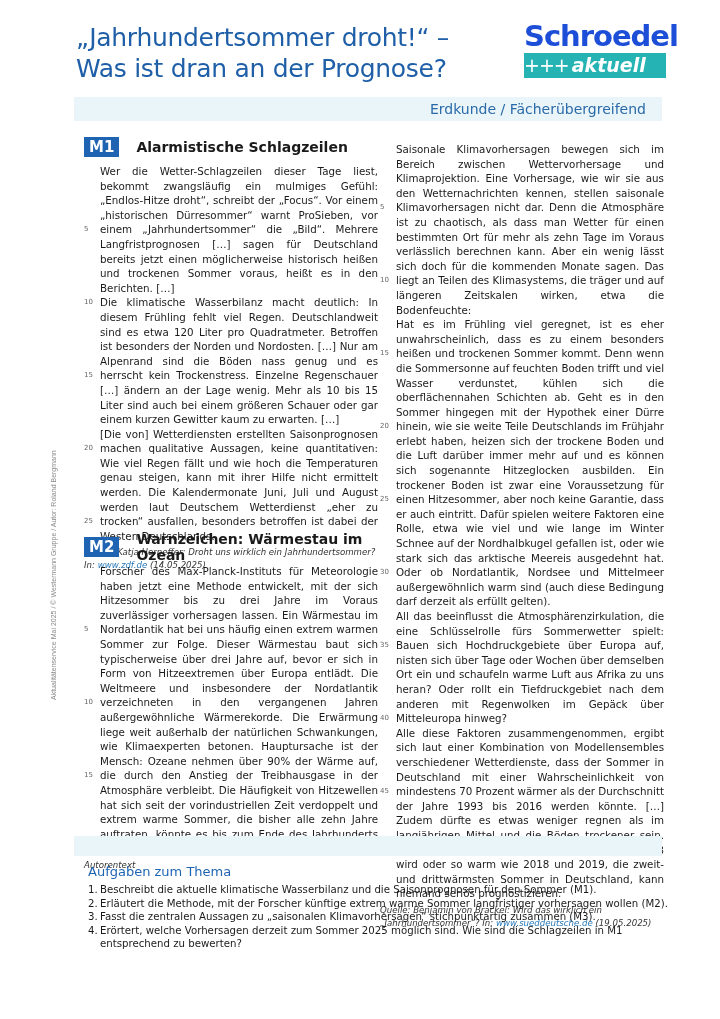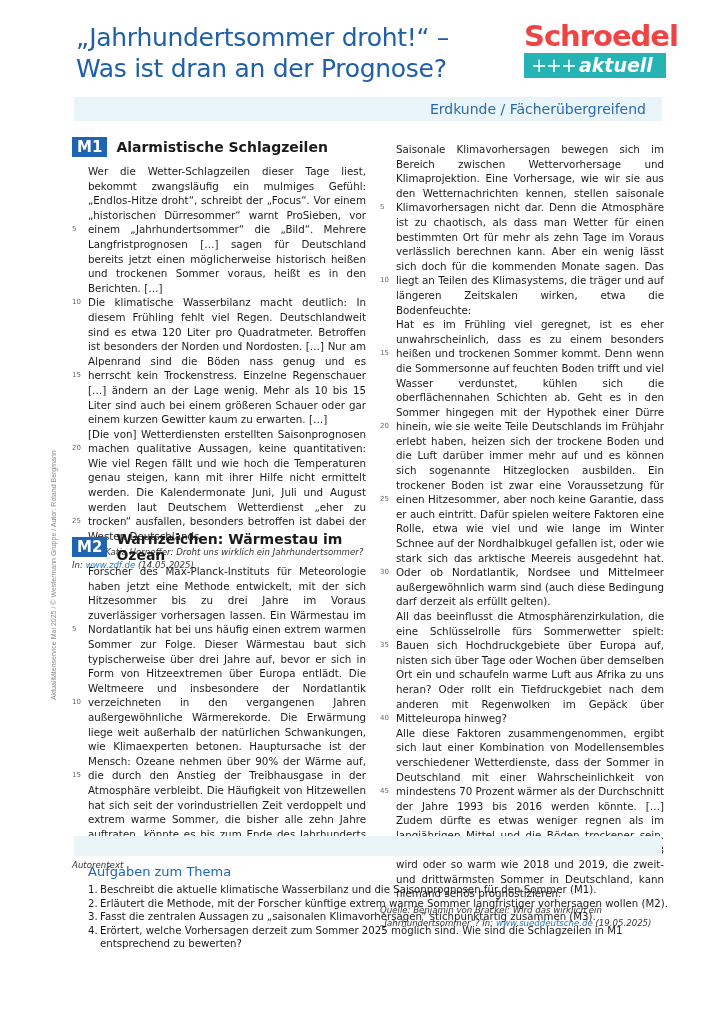--- a/index.html
+++ b/index.html
@@ -8,53 +8,53 @@
 
   .title {
     position: absolute; left: 76px; top: 22px; width: 420px;
     font-family: "DejaVu Sans", sans-serif;
     font-size: 25px; line-height: 31px; color: #1f5fa8; font-weight: normal;
     letter-spacing: -0.3px;
   }
   .logo { position: absolute; left: 524px; top: 20px; width: 142px; }
   .logo-name {
     font-family: "DejaVu Sans", sans-serif; font-weight: bold;
-    font-size: 29px; color: #ef4444; letter-spacing: -1px; line-height: 32px;
+    font-size: 29px; color: #1d4ed8; letter-spacing: -1px; line-height: 32px;
     text-align: right;
   }
   .logo-band {
     margin-top: 1px; background: #25b3b3; color: #fff; height: 25px;
     font-family: "DejaVu Sans", sans-serif; font-style: italic; font-weight: bold;
-    font-size: 19px; line-height: 25px; text-align: center; padding-right: 6px;
+    font-size: 19px; line-height: 25px; text-align: left; padding-right: 6px;
   }
   .logo-band .plus { font-weight: normal; font-style: normal; letter-spacing: -1px; margin-right: 3px; }
 
   .subject-bar {
     position: absolute; left: 74px; top: 97px; width: 588px; height: 24px;
     background: #eaf5fa; text-align: right; padding-right: 16px;
     font-family: "DejaVu Sans", sans-serif; font-size: 14px; line-height: 24px; color: #2a6aa8;
   }
 
   .margin-note {
     position: absolute; left: 48px; top: 700px; width: 370px; height: 12px;
     transform-origin: 0 0; transform: rotate(-90deg);
     font-size: 7px; line-height: 12px; color: #8a8a8a; white-space: nowrap;
   }
 
   .col { position: absolute; }
-  .col-left { left: 72px; width: 294px; }
+  .col-left { left: 84px; width: 294px; }
   .col-right { left: 380px; width: 284px; }
 
   .m-head { display: flex; align-items: center; height: 22px; }
   .badge {
     background: #1f64b3; color: #fff; font-weight: bold; font-size: 15px;
     height: 20px; line-height: 20px; padding: 0 5px; margin-right: 9px;
     font-family: "DejaVu Sans", sans-serif;
   }
-  .m-title { font-family: "DejaVu Sans", sans-serif; font-weight: bold; font-size: 14px; color: #1a1a1a; }
+  .m-title { font-family: "DejaVu Sans", sans-serif; font-weight: bold; font-size: 14px; color: #1a1a1a; margin-left: 8px; }
 
   .text {
     margin-top: 6px; font-family: "DejaVu Sans", sans-serif;
     font-size: 10.3px; line-height: 14.6px; text-align: justify; color: #1a1a1a;
     padding-left: 16px; position: relative;
   }
   .text p { text-align: justify; }
   .lnum { position: absolute; left: 0; font-size: 7px; color: #666; }
 
   .source {

